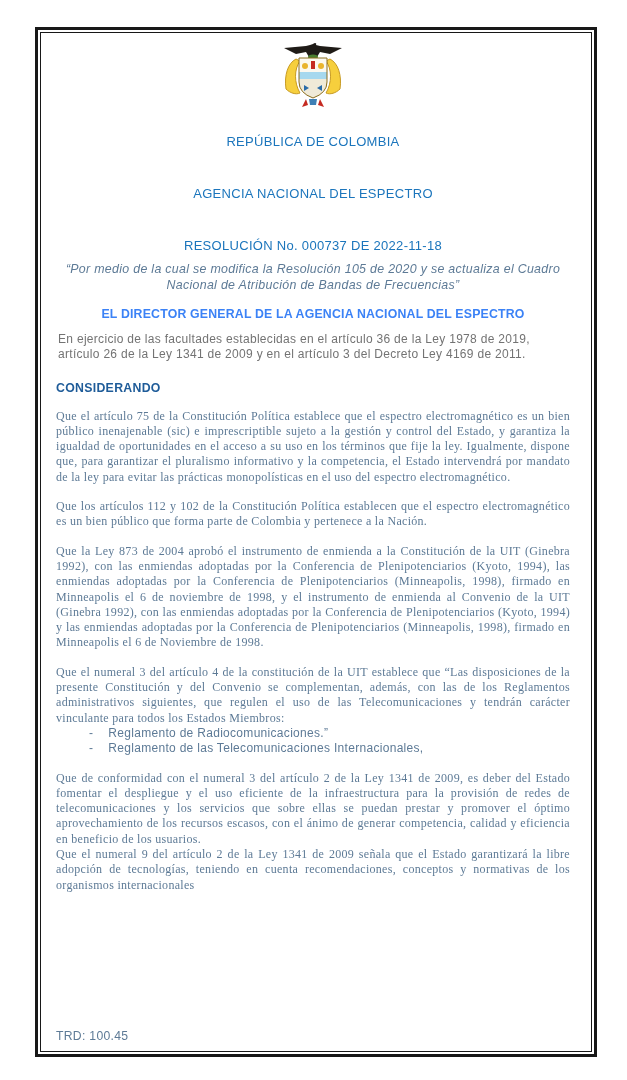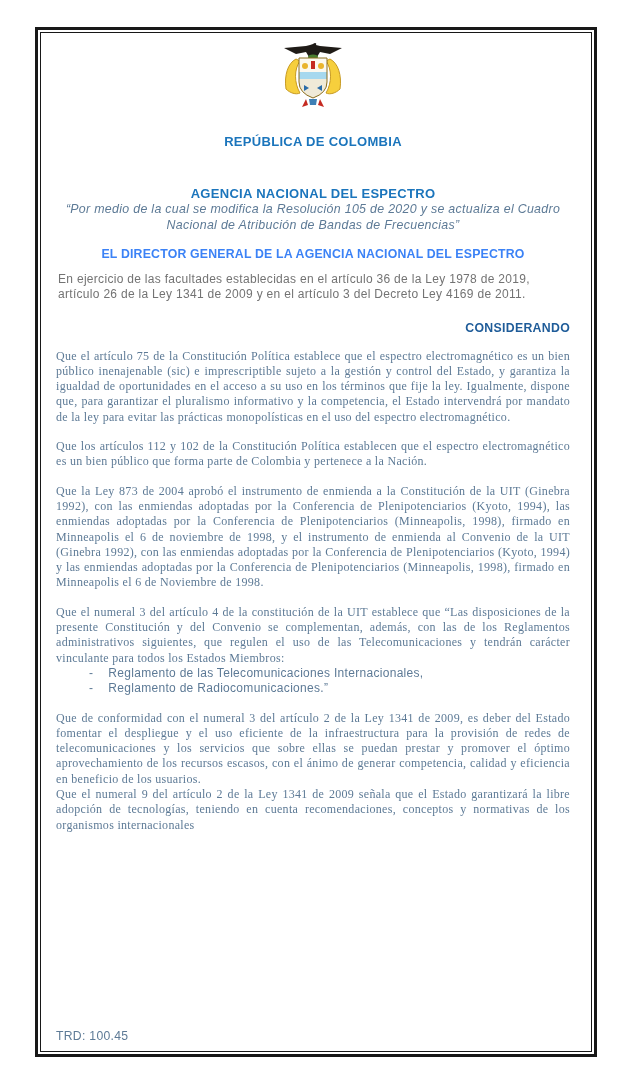--- a/index.html
+++ b/index.html
@@ -17,38 +17,38 @@
     border:1px solid #181818;
     box-shadow:0 0 0 2px #ffffff, 0 0 0 5px #181818;
   }
   .content{
     position:relative;height:100%;box-sizing:border-box;
     padding:6px 21px 0 15px;
     overflow:hidden;
   }
   .crest{ text-align:center;margin-top:2px;height:80px; }
   .title{
-    text-align:center;font-weight:bold;font-size:13px;
+    text-align:center;font-weight:normal;font-size:13px;
     color:#1b75bc;letter-spacing:.3px;margin:13px 0 0 0;
   }
   .title.gap{ margin-top:37px; }
   .quote{
     text-align:center;font-style:italic;font-size:12.4px;line-height:16px;
-    color:#5d7a96;letter-spacing:.3px;margin:0 auto 0 auto;max-width:506px;
+    color:#5d7a96;letter-spacing:.3px;margin:8px auto 0 auto;max-width:506px;
   }
   .subhead{
     text-align:center;font-weight:bold;font-size:12.3px;
     color:#3b82f6;letter-spacing:.2px;margin:14px 0 0 0;
   }
   .p-center{
     text-align:left;font-size:12px;line-height:15.3px;
     color:#737373;letter-spacing:.3px;margin:11px auto 0 auto;max-width:510px;
   }
   .section-head{
-    text-align:right;font-weight:bold;font-size:12.3px;
+    text-align:left;font-weight:bold;font-size:12.3px;
     color:#1f5c99;letter-spacing:.3px;margin:18px 0 0 0;
   }
   .para{
     text-align:justify;font-size:12px;line-height:15.3px;
     color:#5d7a96;letter-spacing:.3px;margin:14px 0 0 0;font-family:Liberation Serif, serif;
   }
   .para.mt0{ margin-top:0; }
   .dash-list{ list-style:none;margin:0;padding:0; }
   .dash-list li{
     display:flex;font-size:12px;line-height:15.3px;
@@ -87,37 +87,38 @@
         </g>
         <path d="M23 17 h28 v24 q0 11 -14 16 q-14 -5 -14 -16 Z" fill="none" stroke="#8a6d1f" stroke-width="1"></path>
         <path d="M30 58 l-4 8 l6 -2 Z" fill="#c52a21"></path>
         <path d="M44 58 l4 8 l-6 -2 Z" fill="#c52a21"></path>
         <path d="M33 58 h8 l-1 6 h-6 Z" fill="#3e7fb5"></path>
       </svg>
     </div>
 
     <div class="title">REPÚBLICA DE COLOMBIA</div>
     <div class="title gap">AGENCIA NACIONAL DEL ESPECTRO</div>
+    <div class="title gap">RESOLUCIÓN No. 000737 DE 2022-11-18</div>
 
     <div class="quote">“Por medio de la cual se modifica la Resolución 105 de 2020 y se actualiza el Cuadro Nacional de Atribución de Bandas de Frecuencias”</div>
 
     <div class="subhead">EL DIRECTOR GENERAL DE LA AGENCIA NACIONAL DEL ESPECTRO</div>
 
     <div class="p-center">En ejercicio de las facultades establecidas en el artículo 36 de la Ley 1978 de 2019, artículo 26 de la Ley 1341 de 2009 y en el artículo 3 del Decreto Ley 4169 de 2011.</div>
 
     <div class="section-head">CONSIDERANDO</div>
 
     <p class="para">Que el artículo 75 de la Constitución Política establece que el espectro electromagnético es un bien público inenajenable (sic) e imprescriptible sujeto a la gestión y control del Estado, y garantiza la igualdad de oportunidades en el acceso a su uso en los términos que fije la ley. Igualmente, dispone que, para garantizar el pluralismo informativo y la competencia, el Estado intervendrá por mandato de la ley para evitar las prácticas monopolísticas en el uso del espectro electromagnético.</p>
     <p class="para">Que los artículos 112 y 102 de la Constitución Política establecen que el espectro electromagnético es un bien público que forma parte de Colombia y pertenece a la Nación.</p>
     <p class="para">Que la Ley 873 de 2004 aprobó el instrumento de enmienda a la Constitución de la UIT (Ginebra 1992), con las enmiendas adoptadas por la Conferencia de Plenipotenciarios (Kyoto, 1994), las enmiendas adoptadas por la Conferencia de Plenipotenciarios (Minneapolis, 1998), firmado en Minneapolis el 6 de noviembre de 1998, y el instrumento de enmienda al Convenio de la UIT (Ginebra 1992), con las enmiendas adoptadas por la Conferencia de Plenipotenciarios (Kyoto, 1994) y las enmiendas adoptadas por la Conferencia de Plenipotenciarios (Minneapolis, 1998), firmado en Minneapolis el 6 de Noviembre de 1998.</p>
     <p class="para">Que el numeral 3 del artículo 4 de la constitución de la UIT establece que “Las disposiciones de la presente Constitución y del Convenio se complementan, además, con las de los Reglamentos administrativos siguientes, que regulen el uso de las Telecomunicaciones y tendrán carácter vinculante para todos los Estados Miembros:</p>
 
     <ul class="dash-list">
+      <li>Reglamento de Radiocomunicaciones.”</li>
       <li>Reglamento de las Telecomunicaciones Internacionales,</li>
-      <li>Reglamento de Radiocomunicaciones.”</li>
     </ul>
 
     <p class="para">Que de conformidad con el numeral 3 del artículo 2 de la Ley 1341 de 2009, es deber del Estado fomentar el despliegue y el uso eficiente de la infraestructura para la provisión de redes de telecomunicaciones y los servicios que sobre ellas se puedan prestar y promover el óptimo aprovechamiento de los recursos escasos, con el ánimo de generar competencia, calidad y eficiencia en beneficio de los usuarios.</p>
     <p class="para mt0">Que el numeral 9 del artículo 2 de la Ley 1341 de 2009 señala que el Estado garantizará la libre adopción de tecnologías, teniendo en cuenta recomendaciones, conceptos y normativas de los organismos internacionales</p>
 
     <div class="trd">TRD: 100.45</div>
 
   </div>
 </div>
 

